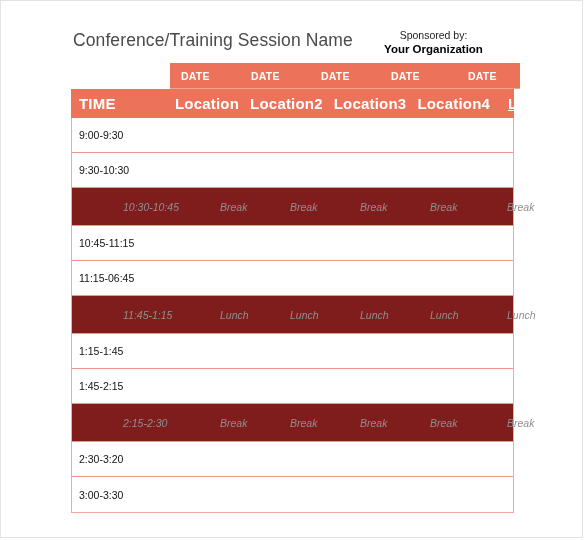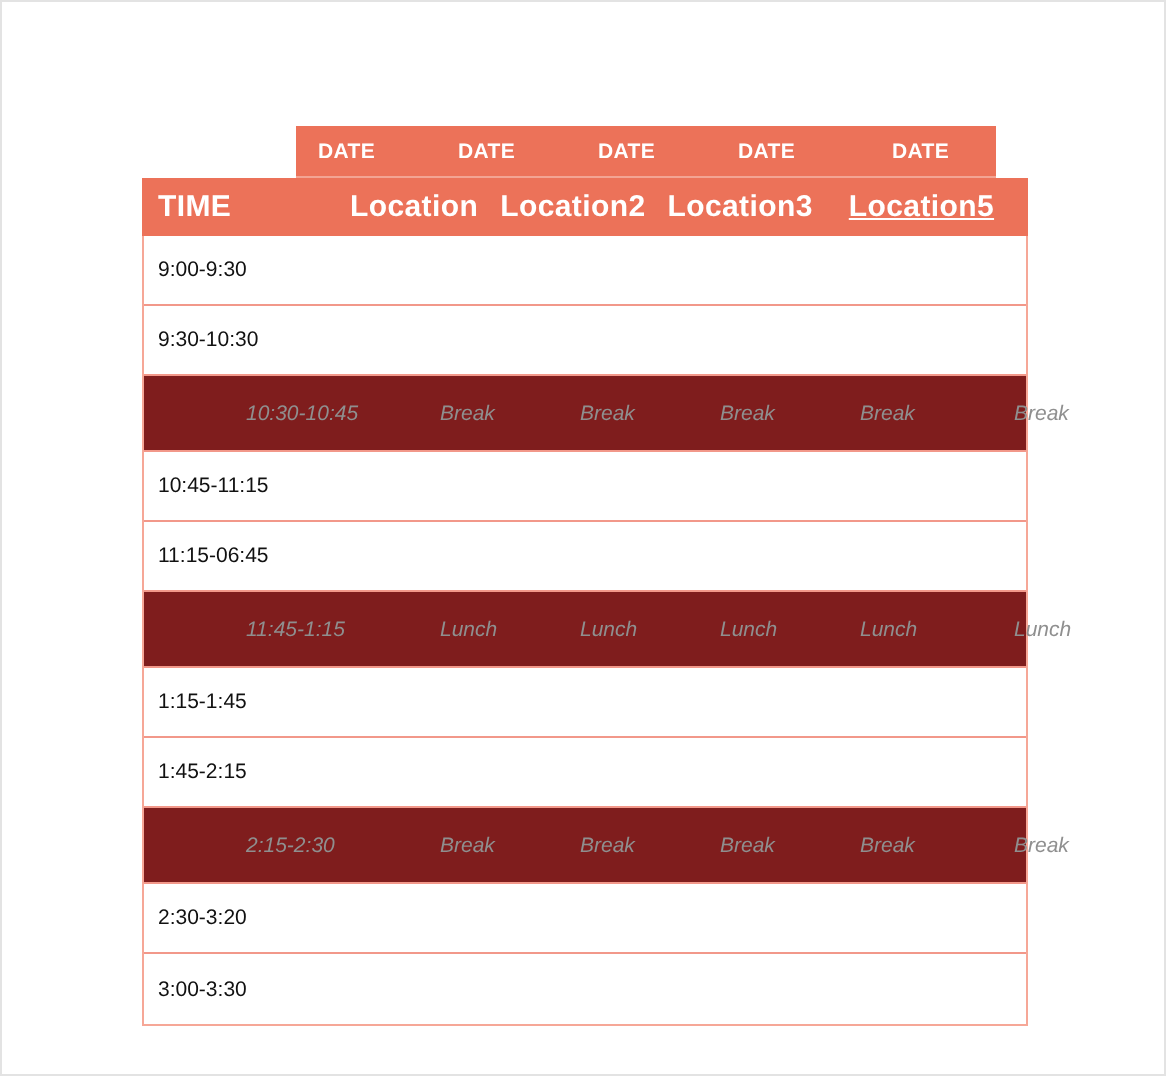--- a/index.html
+++ b/index.html
@@ -56,21 +56,21 @@
     font-size: 11.5px;
     font-weight: bold;
     color: #000000;
     line-height: 15px;
     white-space: nowrap;
   }
 
   
   #date-row {
     position: absolute;
-    left: 147px;
+    left: 169px;
     top: 62px;
     width: 350px;
     height: 26px;
     background: #ec7259;
     display: flex;
     box-sizing: border-box;
     border-bottom: 1px solid #f3a493;
   }
   #date-row .date-cell {
     flex: 0 0 70px;
@@ -174,34 +174,43 @@
   .body-row.special .cell {
     font-style: italic;
     color: #8f8f8f;
   }
 </style>
 </head>
 <body>
 
 <div id="page">
 
+  <div id="header-band">
+    <div id="doc-title">Conference/Training Session Name</div>
+
+    <div id="sponsor-block">
+      <div id="sponsor-label">Sponsored by:</div>
+      <div id="sponsor-name">Your Organization</div>
+    </div>
+  </div>
 
   <div id="date-row">
       <div class="date-cell">DATE</div>
       <div class="date-cell">DATE</div>
       <div class="date-cell">DATE</div>
       <div class="date-cell">DATE</div>
       <div class="date-cell wide">DATE</div>
     </div>
 
   <div id="loc-row">
       <div class="hcell time-col">TIME</div>
       <div class="hcell loc">Location</div>
       <div class="hcell loc">Location2</div>
       <div class="hcell loc">Location3</div>
+      <div class="hcell loc">Location4</div>
       <div class="hcell loc last">Location5</div>
     </div>
 
   <div id="table-body">
       <div class="body-row normal">
         <div class="cell time-col">9:00-9:30</div>
         <div class="cell loc"></div>
         <div class="cell loc"></div>
         <div class="cell loc"></div>
         <div class="cell loc"></div>

